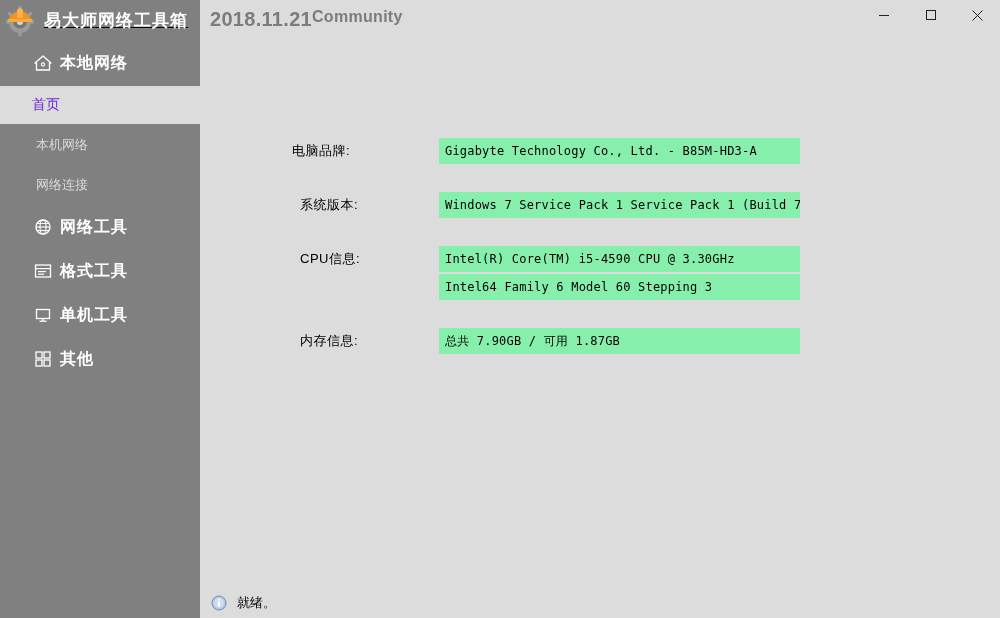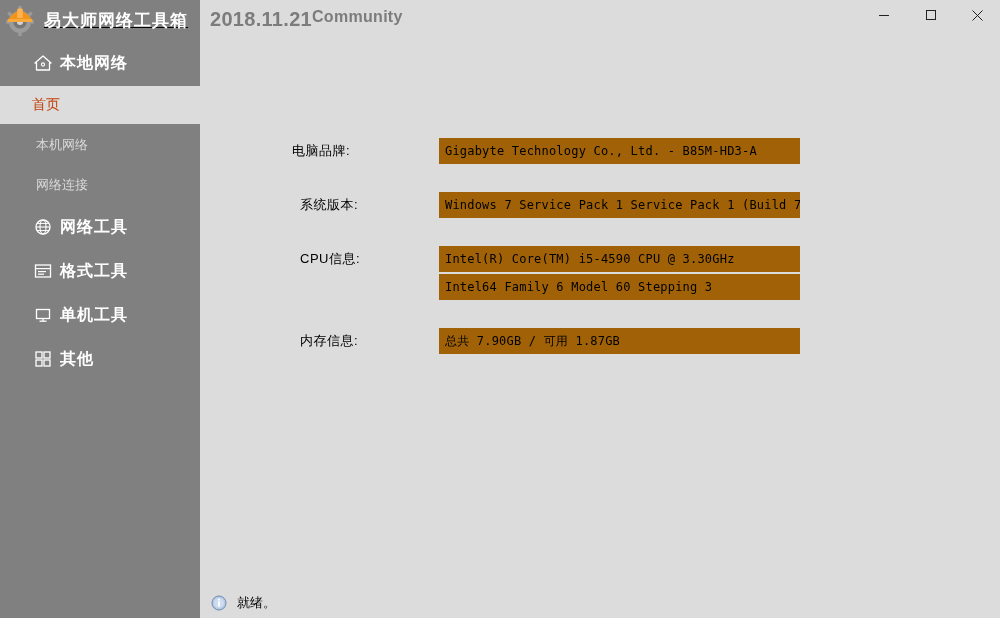--- a/index.html
+++ b/index.html
@@ -90,21 +90,21 @@
     align-items: center;
     color: #d8d8d8;
     font-size: 13px;
   }
   .sub-item .slabel {
     margin-left: 36px;
     white-space: nowrap;
   }
   .sub-item.active {
     background: #dcdcdc;
-    color: #c2410c;
+    color: #6d28d9;
     height: 38px;
   }
   .sub-item.active .slabel {
     margin-left: 32px;
     font-size: 14px;
   }
 
   
   #titlebar {
     position: absolute;
@@ -161,21 +161,21 @@
     color: #000000;
     font-size: 13px;
     white-space: nowrap;
     letter-spacing: 0.5px;
   }
   .info-box {
     position: absolute;
     left: 239px;
     width: 361px;
     height: 26px;
-    background: #a16207;
+    background: #86efac;
     display: flex;
     align-items: center;
     overflow: hidden;
   }
   .info-box .val {
     margin-left: 6px;
     color: #000000;
     font-family: "DejaVu Sans Mono", "Liberation Mono", monospace;
     font-size: 12px;
     white-space: nowrap;

